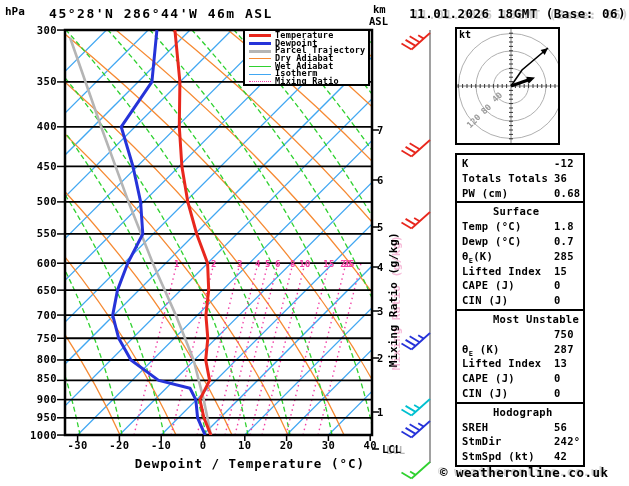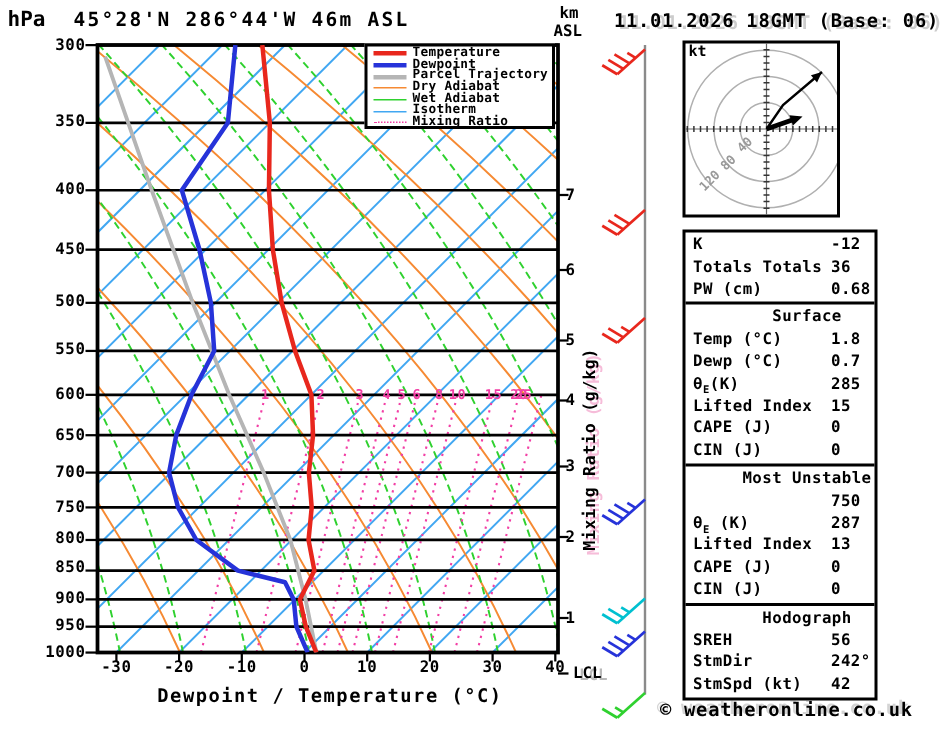--- a/index.html
+++ b/index.html
@@ -5,46 +5,46 @@
   html,body{margin:0;padding:0;background:#fff;}
   #page{position:relative;width:629px;height:486px;background:#ffffff;overflow:hidden;
         font-family:"DejaVu Sans Mono","Liberation Mono",monospace;font-weight:bold;color:#000;}
   #skewt-svg{position:absolute;left:0;top:0;z-index:1;}
   .t{position:absolute;z-index:2;white-space:nowrap;}
   .tick-label{font-size:10.5px;letter-spacing:0.4px;}
   .plabel{width:36px;text-align:right;}
   .xlabel{width:44px;text-align:center;}
   .kmlabel{font-size:10.5px;}
   .mixlabel{font-size:9px;color:#f23fa5;width:18px;text-align:center;z-index:2;}
-  #hpa-unit{left:5px;top:5px;font-size:14px;}
+  #hpa-unit{left:5px;top:5px;font-size:11px;}
   #main-title{left:30px;top:6px;width:262px;text-align:center;font-size:13px;letter-spacing:1.5px;}
   #km-unit{left:373px;top:3px;font-size:10.5px;}
   #asl-unit{left:369px;top:15px;font-size:10.5px;}
   #date-title{right:3px;top:6px;font-size:12.5px;letter-spacing:0.5px;text-shadow:3px 1px 0 #cccccc;}
-  #xaxis-title{left:75px;top:456px;width:290px;text-align:center;font-size:12.5px;letter-spacing:1px;}
+  #xaxis-title{left:75px;top:456px;width:290px;text-align:right;font-size:12.5px;letter-spacing:1px;}
   #mix-axis-label{left:312px;top:293px;width:162px;text-align:center;font-size:11px;letter-spacing:0.5px;
                   transform:rotate(-90deg);text-shadow:-3px 3px 0 #f6bcd9;}
   #lcl-label{left:382px;top:443px;font-size:10.5px;color:#000;text-shadow:4px 1px 0 #b8b8b8;}
   #legend{position:absolute;left:243px;top:29px;width:127px;height:57px;border:2px solid #000;
           background:#fff;z-index:3;padding:1px 0 0 2px;box-sizing:border-box;}
   .legend-row{display:flex;align-items:center;height:7.7px;overflow:visible;}
   .legend-sample{width:22px;margin:0 4px 0 2px;flex:none;}
   .legend-text{font-size:8.5px;letter-spacing:0.2px;line-height:7.7px;}
   #hodo-box{position:absolute;left:455px;top:27px;width:105px;height:118px;border:2px solid #000;
             box-sizing:border-box;z-index:3;background:transparent;}
   #kt-label{left:459px;top:29px;font-size:10px;z-index:4;}
   .ringlabel{font-size:8.5px;color:#999;z-index:4;transform:rotate(-45deg);}
   #data-table{position:absolute;left:455px;top:153px;width:130px;border:2px solid #000;background:#fff;
               z-index:3;box-sizing:border-box;}
   .tsec{border-top:2px solid #000;padding:1px 0;}
   .tsec:first-child{border-top:none;}
   .trow{position:relative;height:14.8px;line-height:14.8px;font-size:10.5px;letter-spacing:0.3px;}
   .trow .lbl{position:absolute;left:5px;}
   .trow .val{position:absolute;left:97px;}
-  .thead{text-align:center;margin-left:36px;}
+  .thead{margin-left:36px;}
   sub{font-size:7px;}
   #footer{left:440px;top:465px;font-size:12.5px;letter-spacing:0.5px;text-shadow:-2px -1px 0 #d4d4d4;}
 </style>
 </head>
 <body>
 
 <div id="page">
 
   <svg id="skewt-svg" width="629" height="486" viewBox="0 0 629 486">
       <defs>

